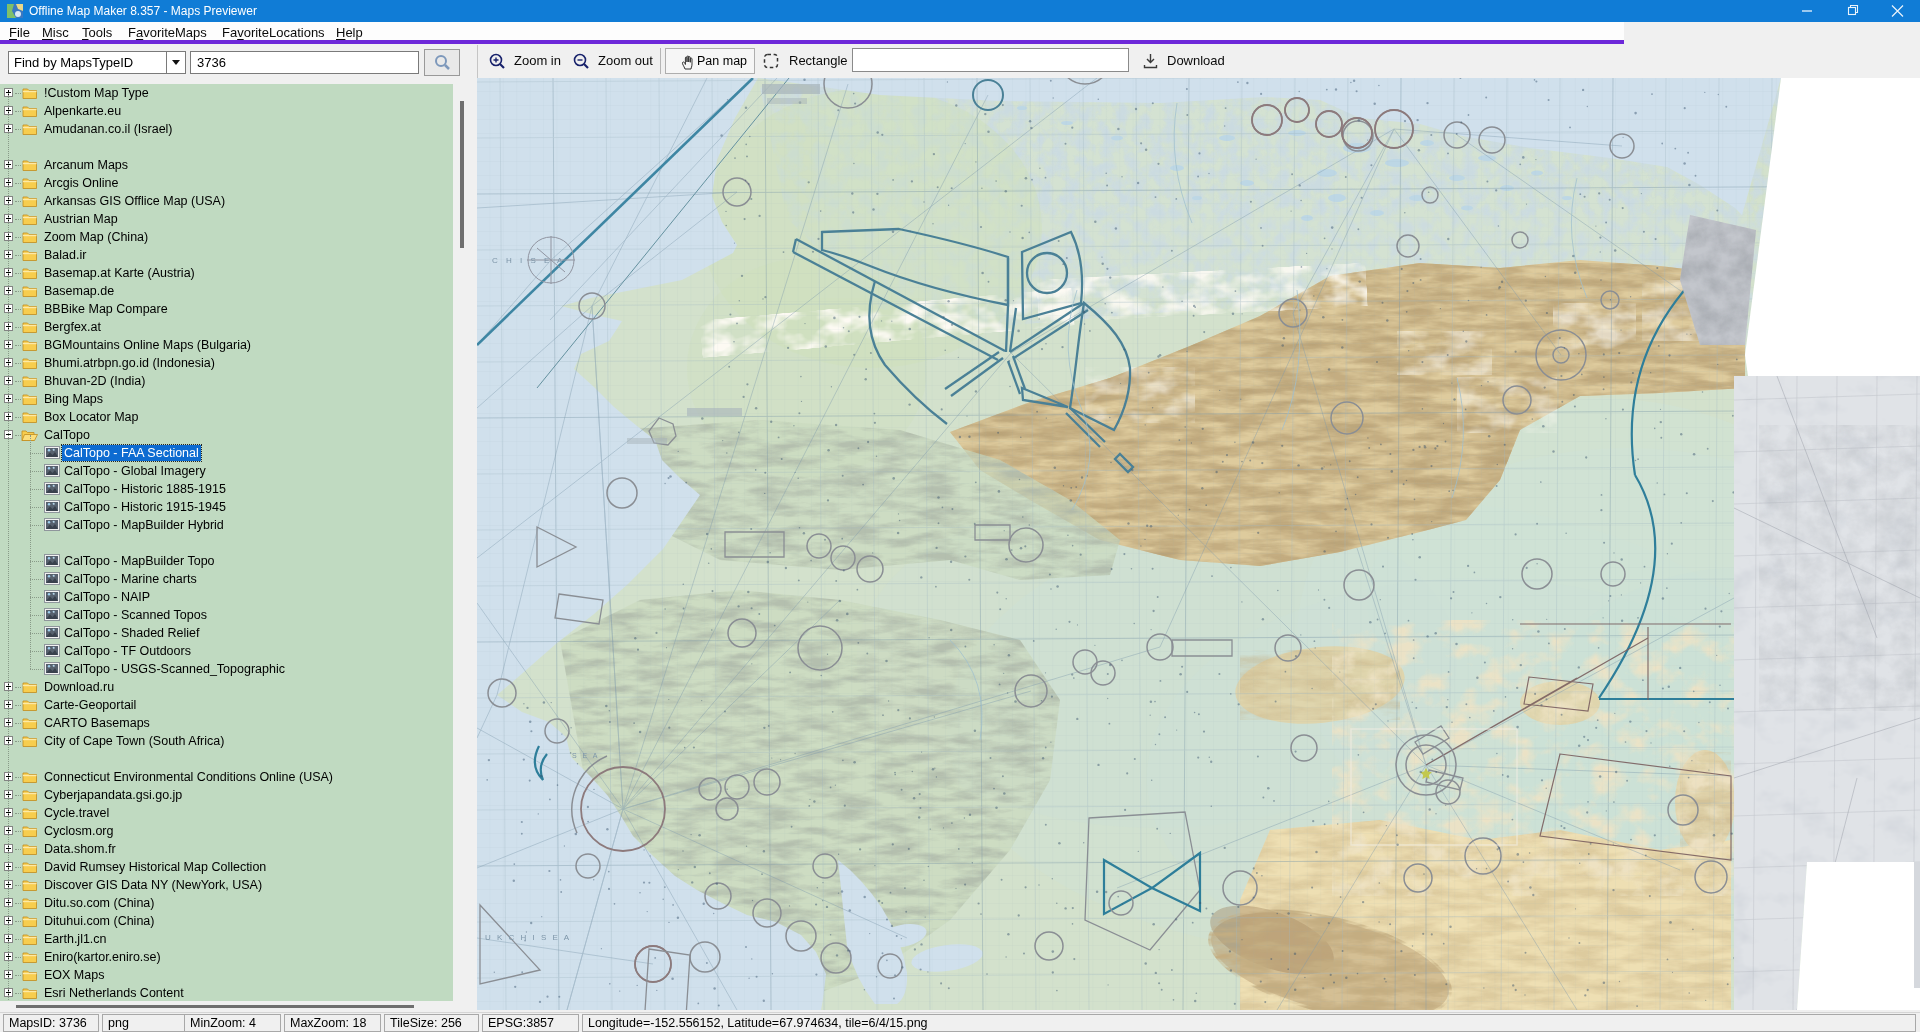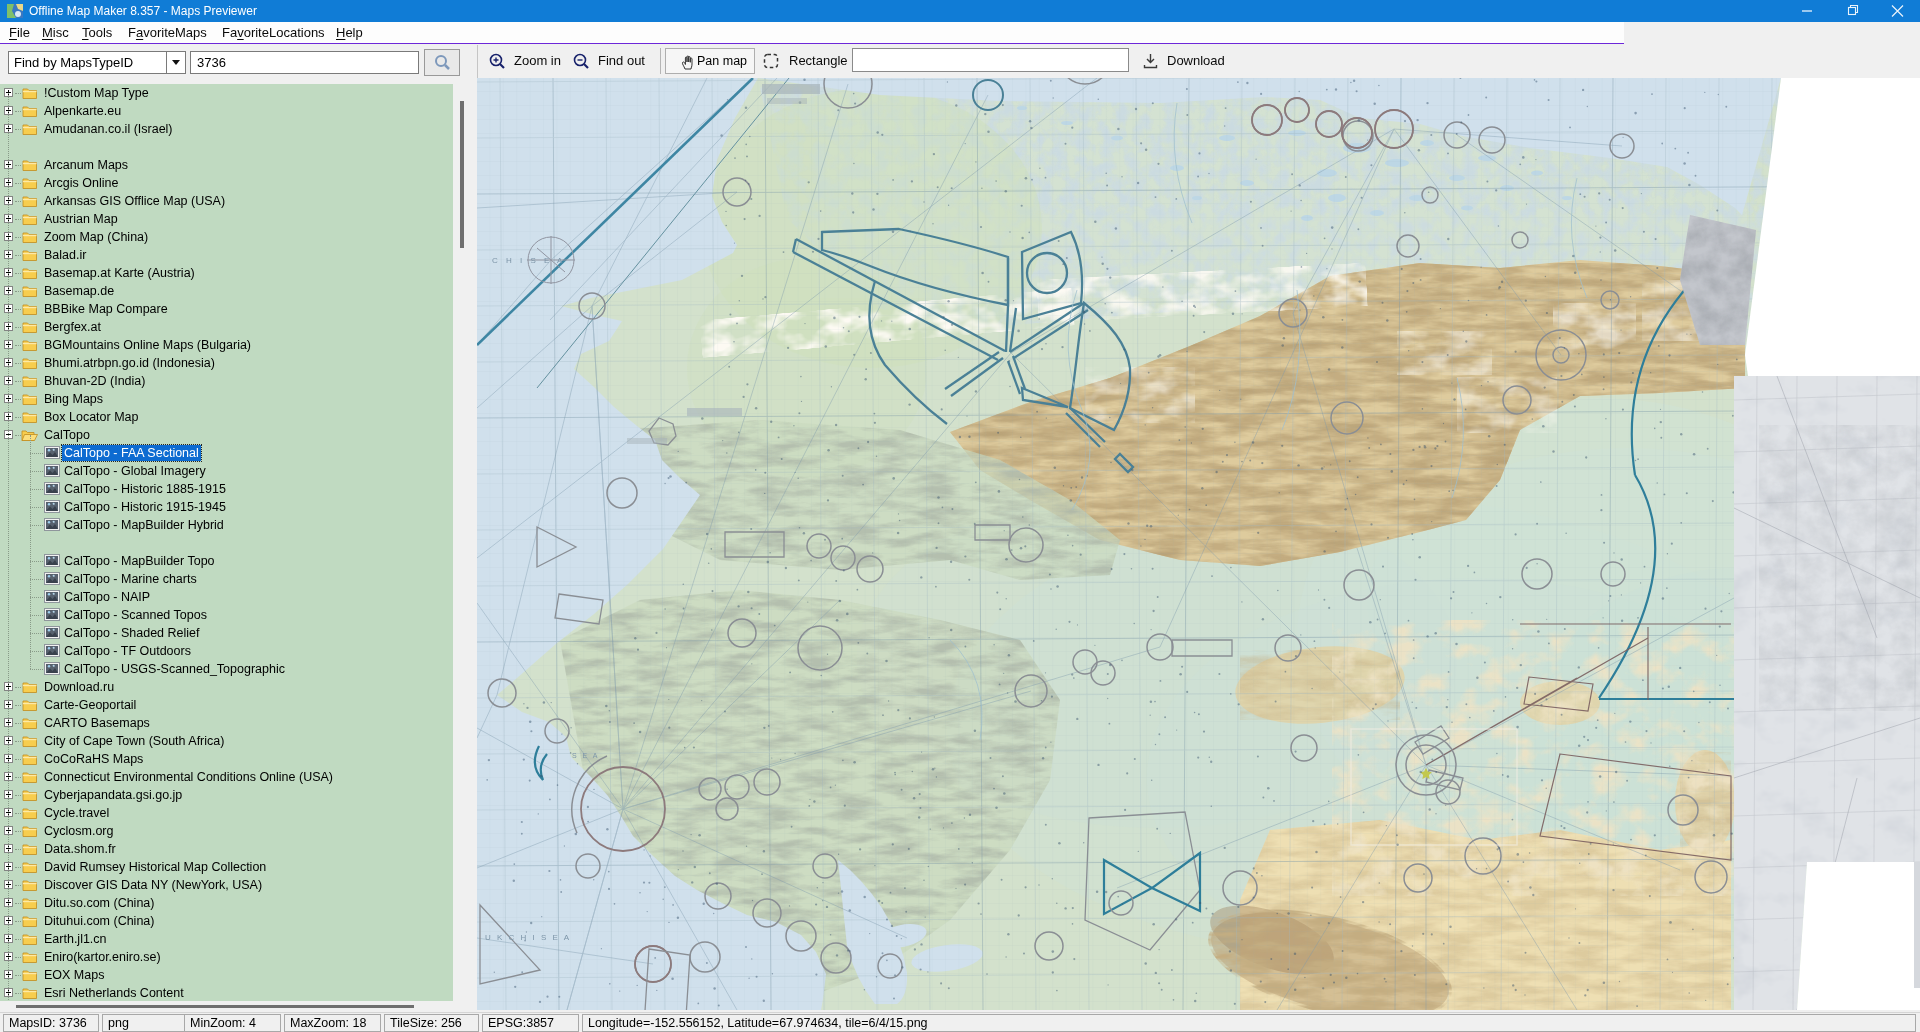--- a/index.html
+++ b/index.html
@@ -1,21 +1,21 @@
 <!DOCTYPE html>
 <html><head>
 <meta charset="utf-8">
 <style>
 * { margin:0; padding:0; box-sizing:border-box; }
 html,body { width:1920px; height:1032px; overflow:hidden; font-family:"Liberation Sans",sans-serif; background:#f0f0f0; }
 #titlebar { position:absolute; left:0; top:0; width:1920px; height:22px; background:#107cd6; color:#fff; }
 #titlebar .ticon { position:absolute; left:7px; top:3px; width:16px; height:16px; }
 #titlebar .ttext { position:absolute; left:29px; top:4px; font-size:12px; color:#fff; }
 .wbtn { position:absolute; top:0; height:22px; width:45px; }
-#menubar { position:absolute; left:0; top:22px; width:1624px; height:22px; background:#fdfdfd; border-bottom:1px solid #6d28d9; }
+#menubar { position:absolute; left:0; top:22px; width:1624px; height:22px; background:#fdfdfd; border-bottom:4px solid #6d28d9; }
 #menubar span { position:absolute; top:3px; font-size:13px; color:#0a0a0a; }
 #menubar u { text-decoration:underline; text-underline-offset:2px; }
 #lefttool { position:absolute; left:0; top:45px; width:477px; height:39px; background:#f0f0f0; }
 #maptool { position:absolute; left:477px; top:45px; width:1443px; height:33px; background:#f0f0f0; border-left:1px solid #c5c5c5; }
 .combo { position:absolute; left:8px; top:6px; width:178px; height:23px; background:#fff; border:1px solid #7a7a7a; font-size:13px; }
 .combo .ctext { position:absolute; left:5px; top:3px; }
 .combo .carrow { position:absolute; right:0; top:0; width:19px; height:21px; border-left:1px solid #7a7a7a; }
 .combo .carrow:after { content:""; position:absolute; left:5px; top:8px; border-left:4.5px solid transparent; border-right:4.5px solid transparent; border-top:5px solid #111; }
 .finput { position:absolute; left:190px; top:6px; width:229px; height:23px; background:#fff; border:1px solid #7a7a7a; font-size:13px; }
 .finput span { position:absolute; left:6px; top:3px; }
@@ -93,21 +93,21 @@
         <path d="M5.5 8 H10.5 M8 5.5 V10.5" stroke="#17216b" stroke-width="1.4"></path>
       </svg>
       <span class="lbl" style="left:26px">Zoom in</span>
     </div>
   <div class="tbitem" style="left:94px">
       <svg style="position:absolute;top:7px" width="18" height="18" viewBox="0 0 18 18">
         <circle cx="8" cy="8" r="5.5" fill="none" stroke="#17216b" stroke-width="1.6"></circle>
         <path d="M12 12 L16 16" stroke="#17216b" stroke-width="2.2"></path>
         <path d="M5.5 8 H10.5" stroke="#17216b" stroke-width="1.4"></path>
       </svg>
-      <span class="lbl" style="left:26px">Find out</span>
+      <span class="lbl" style="left:26px">Zoom out</span>
     </div>
   <div id="tbsep"></div>
   <div id="panbtn">
       <svg style="position:absolute;left:14px;top:5px" width="16" height="16" viewBox="0 0 16 16">
         <path d="M5 15 C4 12 2 10 2.5 8.5 C3 7.5 4.5 8 5 9.5 L5.4 10.5 L5.4 4 C5.4 2.6 7 2.6 7 4 L7 8 L7 3 C7 1.6 8.7 1.6 8.7 3 L8.7 8 L8.7 3.6 C8.7 2.3 10.3 2.3 10.3 3.6 L10.3 8.3 L10.3 5 C10.3 3.7 12 3.7 12 5 L12 10 C12 13 11 13.5 11 15 Z" fill="none" stroke="#333" stroke-width="1"></path>
       </svg>
       <span style="position:absolute;left:31px;top:5px;font-size:12.5px">Pan map</span>
     </div>
   <div class="tbitem" style="left:285px">
       <svg style="position:absolute;top:8px" width="16" height="16" viewBox="0 0 16 16">
@@ -536,32 +536,20 @@
       <div class="expander">
         <span class="h"></span>
         <span class="v"></span>
       </div>
       <span class="hline" style="left:15px;top:9px;width:6px"></span>
       <svg width="16" height="14" viewBox="0 0 16 14" style="position:absolute;left:22px;top:2px">
         <path d="M1 3 L1 12.5 L14.5 12.5 L14.5 4.5 L7 4.5 L5.5 3 Z" fill="#f7cd4e" stroke="#c08c1e" stroke-width="0.8"></path>
         <path d="M1 5.5 L14.5 5.5" stroke="#fde9a6" stroke-width="1.4"></path>
       </svg>
       <span class="txt" style="left:44px">City of Cape Town (South Africa)</span>
-    </div>
-    <div class="trow" style="top:666px">
-      <div class="expander">
-        <span class="h"></span>
-        <span class="v"></span>
-      </div>
-      <span class="hline" style="left:15px;top:9px;width:6px"></span>
-      <svg width="16" height="14" viewBox="0 0 16 14" style="position:absolute;left:22px;top:2px">
-        <path d="M1 3 L1 12.5 L14.5 12.5 L14.5 4.5 L7 4.5 L5.5 3 Z" fill="#f7cd4e" stroke="#c08c1e" stroke-width="0.8"></path>
-        <path d="M1 5.5 L14.5 5.5" stroke="#fde9a6" stroke-width="1.4"></path>
-      </svg>
-      <span class="txt" style="left:44px">CoCoRaHS Maps</span>
     </div>
     <div class="trow" style="top:684px">
       <div class="expander">
         <span class="h"></span>
         <span class="v"></span>
       </div>
       <span class="hline" style="left:15px;top:9px;width:6px"></span>
       <svg width="16" height="14" viewBox="0 0 16 14" style="position:absolute;left:22px;top:2px">
         <path d="M1 3 L1 12.5 L14.5 12.5 L14.5 4.5 L7 4.5 L5.5 3 Z" fill="#f7cd4e" stroke="#c08c1e" stroke-width="0.8"></path>
         <path d="M1 5.5 L14.5 5.5" stroke="#fde9a6" stroke-width="1.4"></path>

